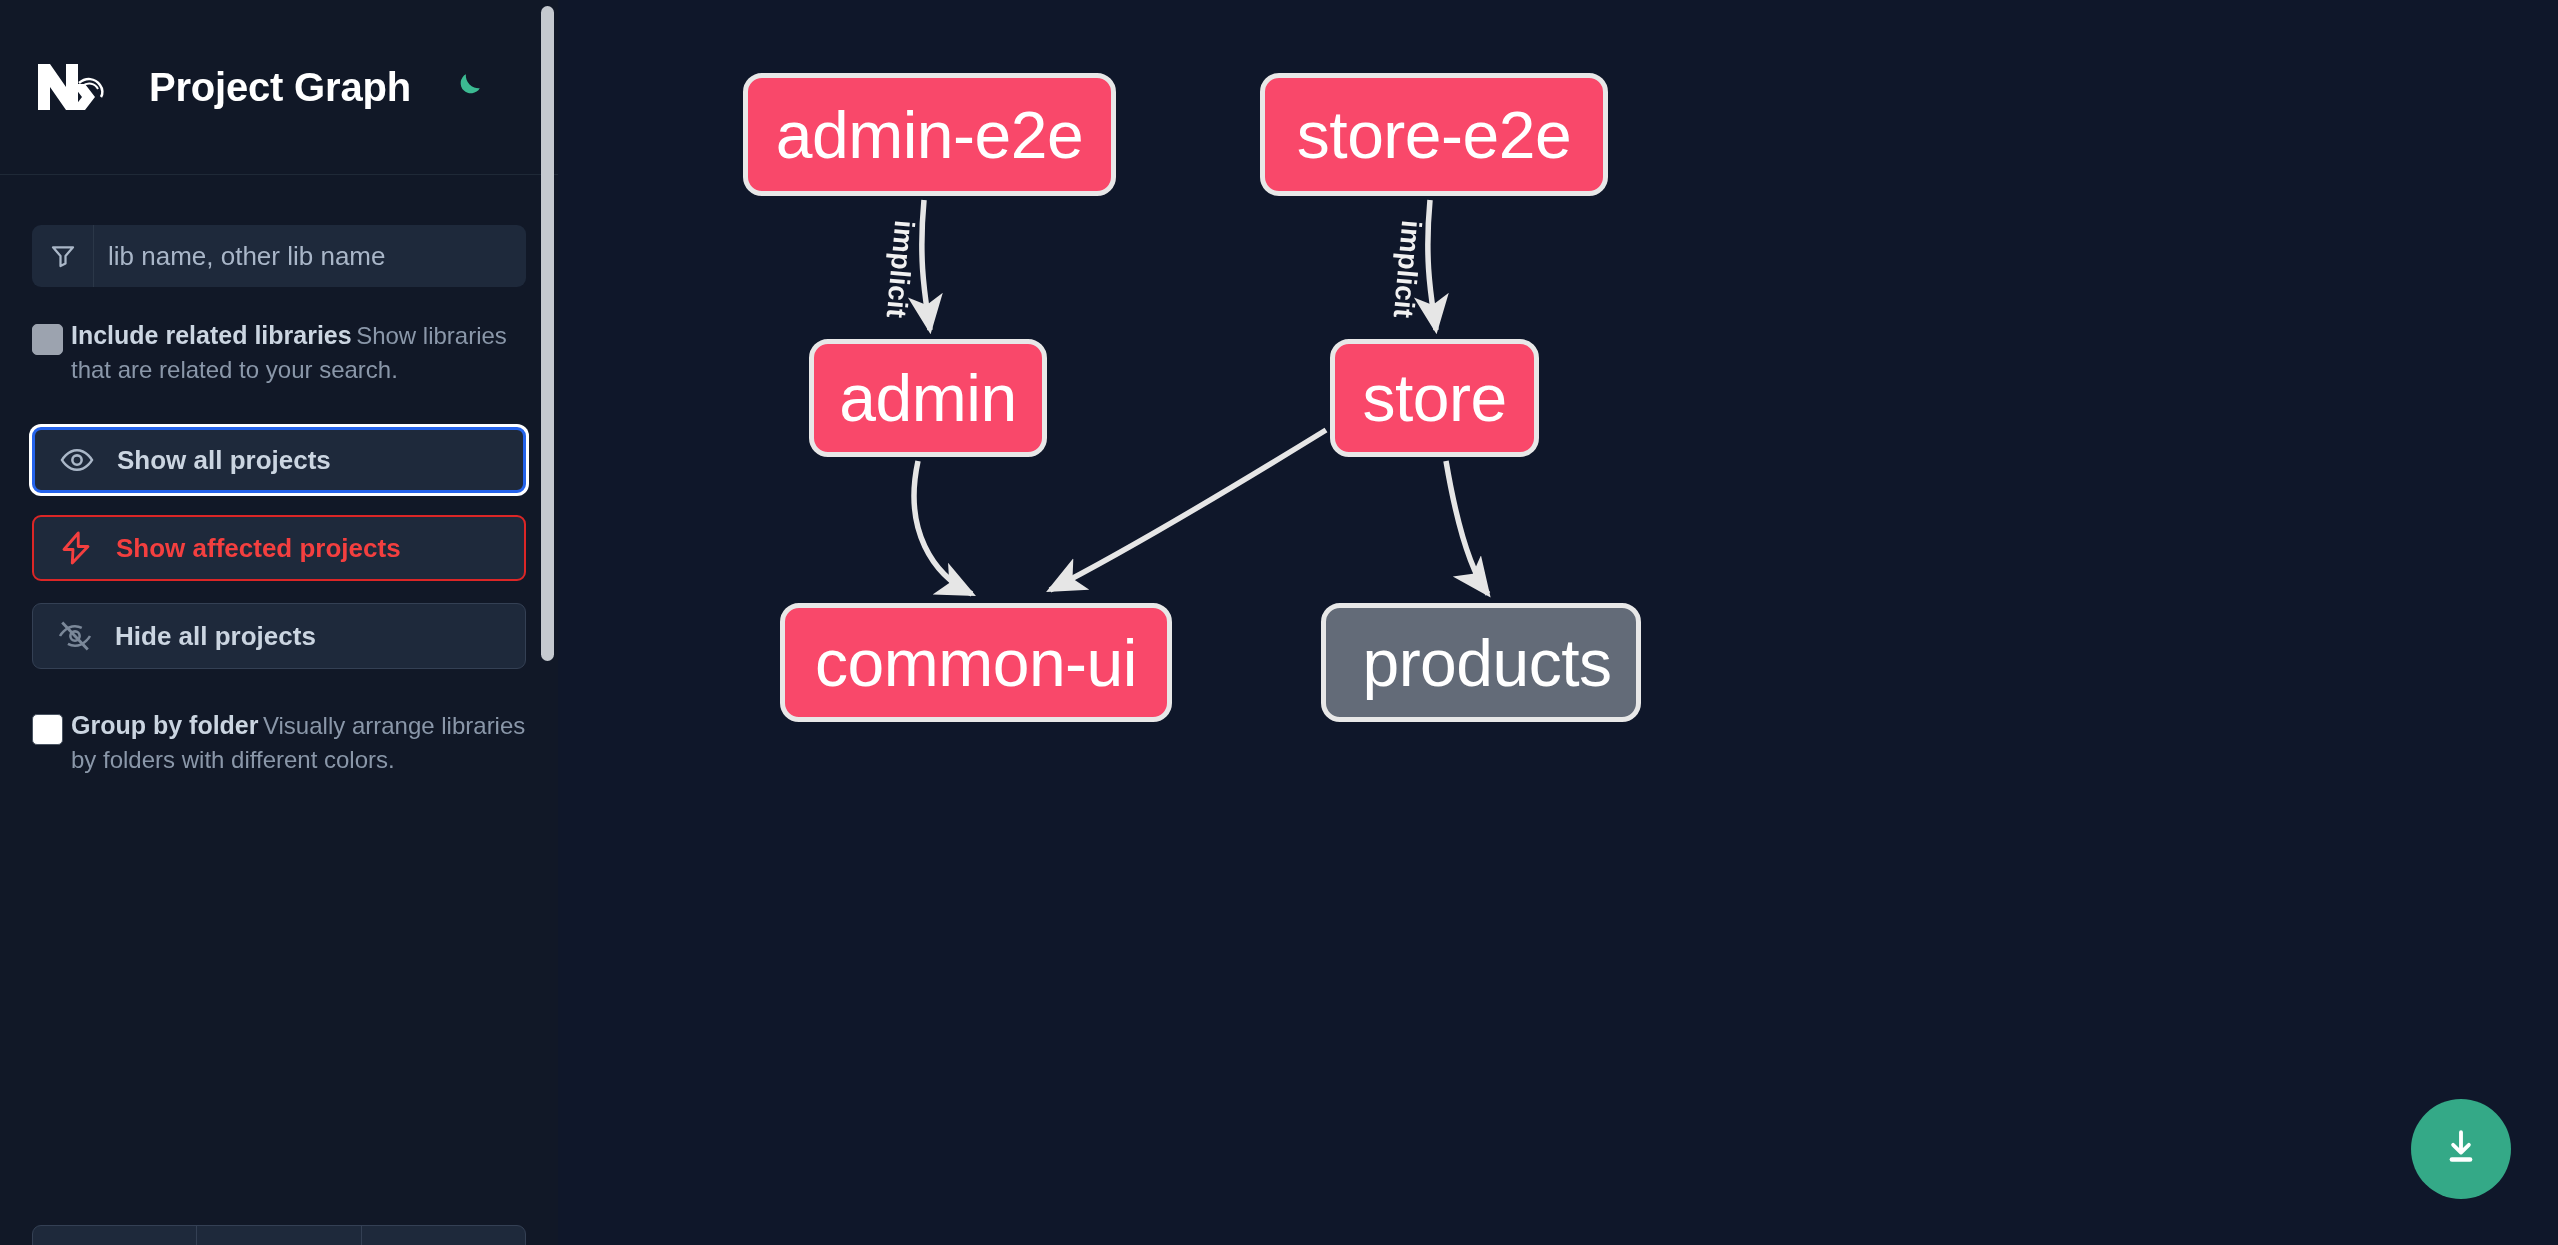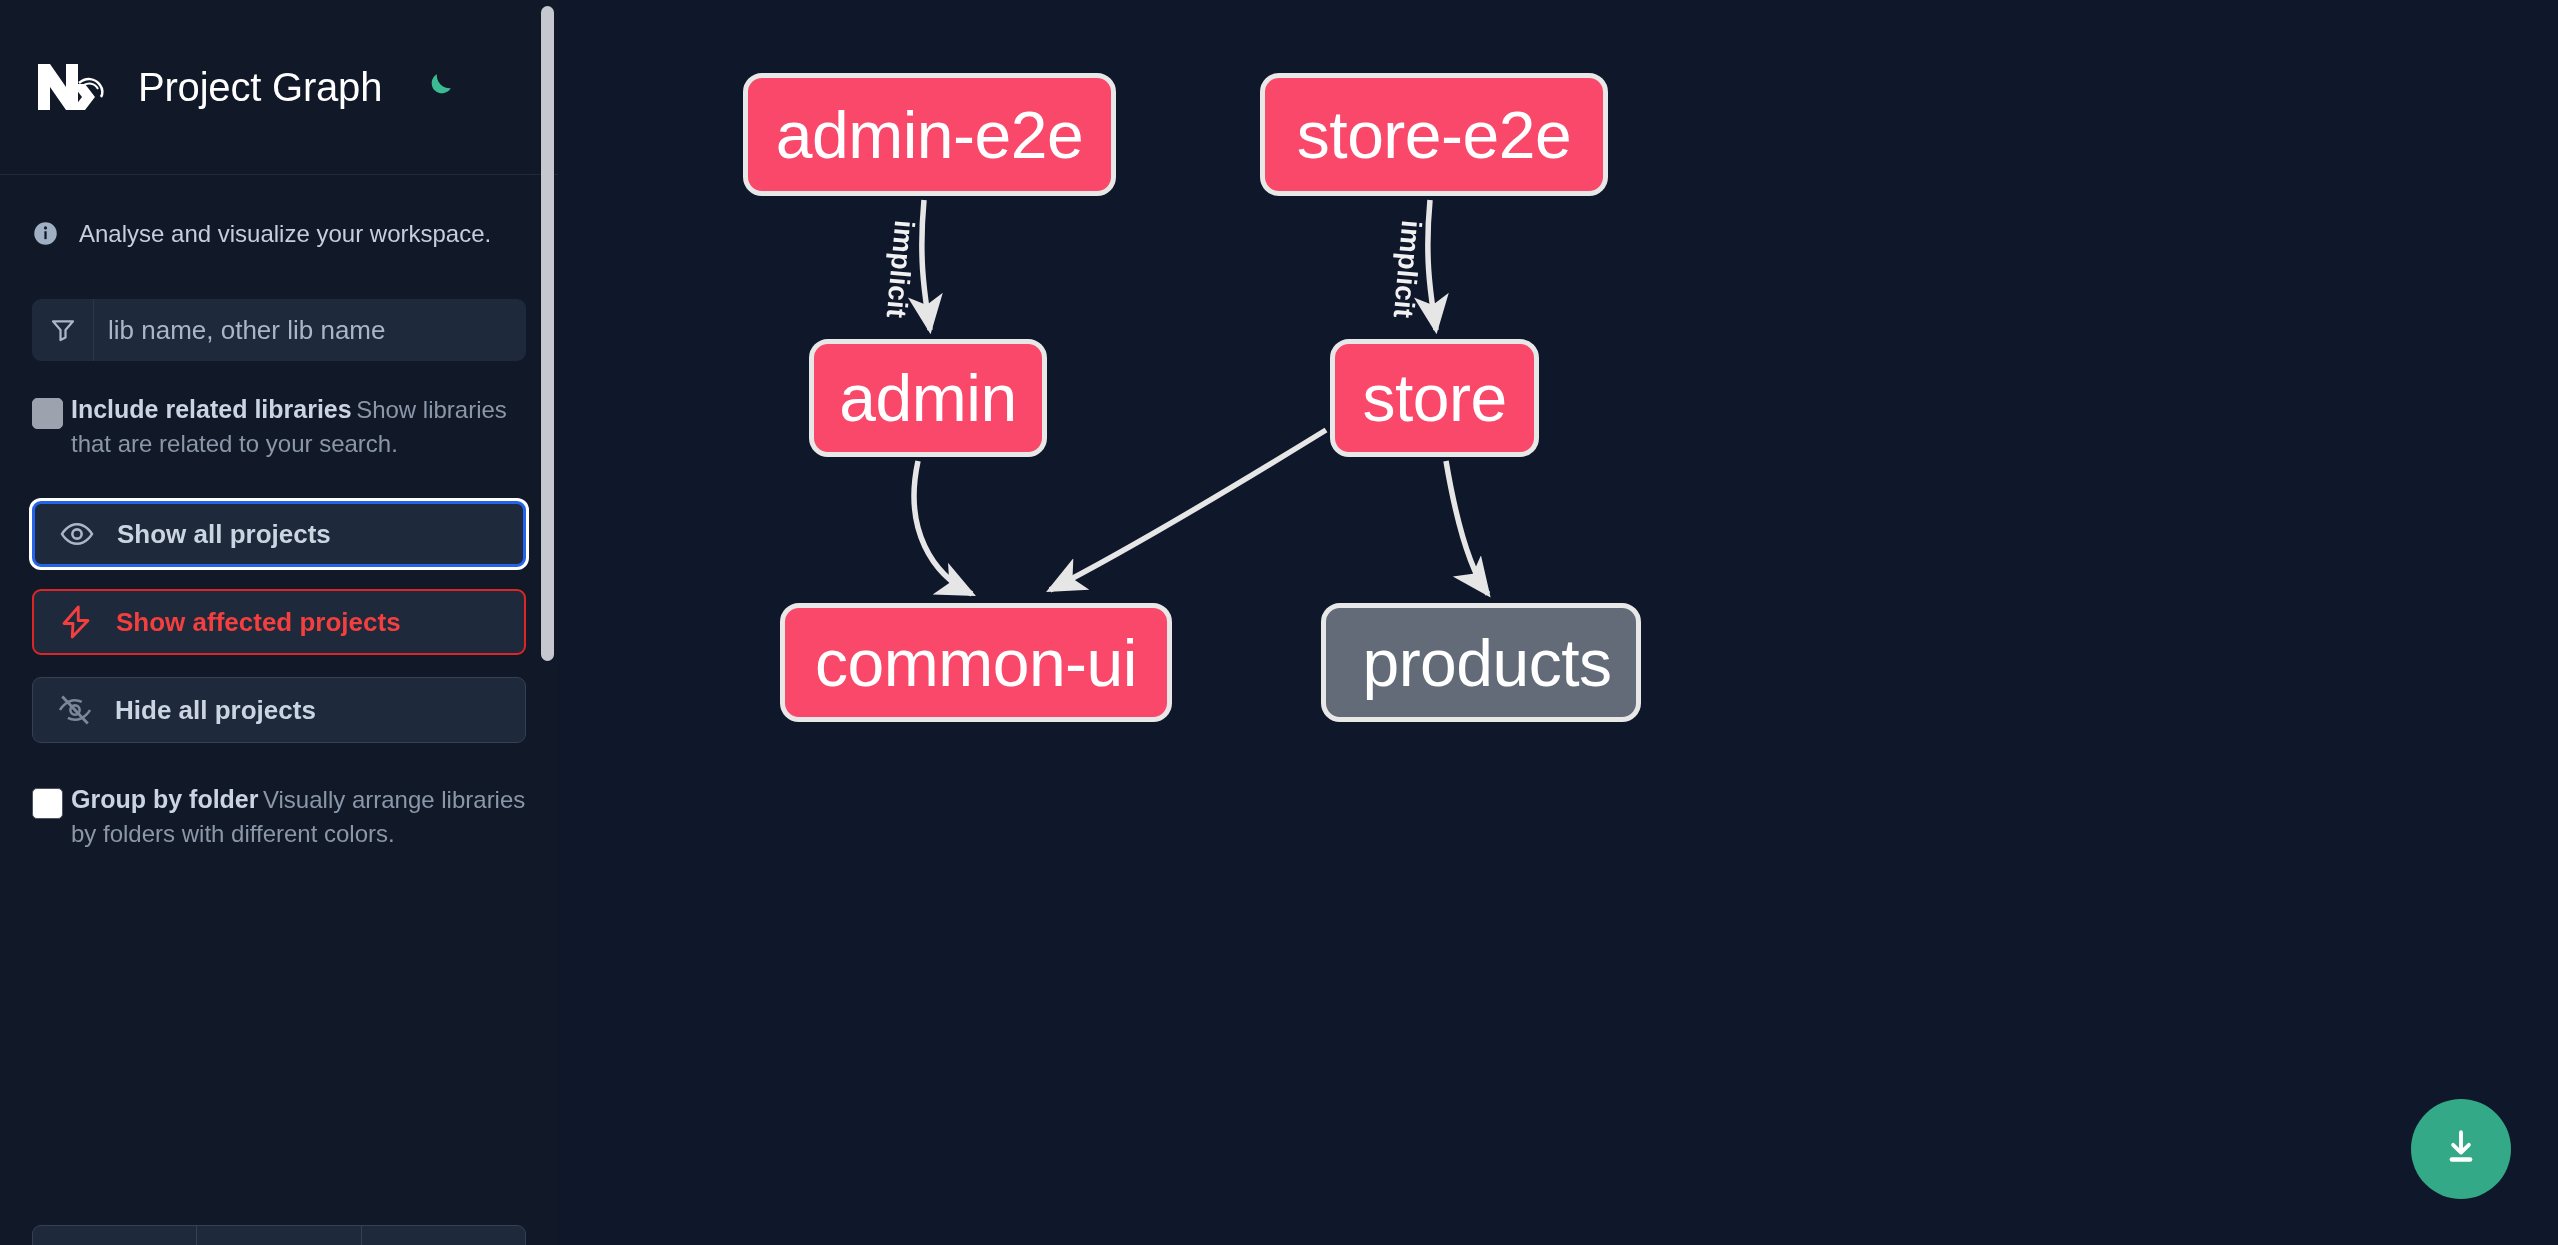--- a/index.html
+++ b/index.html
@@ -20,22 +20,22 @@
     overflow: hidden;
   }
   .sb-header {
     height: 175px;
     display: flex; align-items: center;
     padding: 0 32px;
     border-bottom: 1px solid #1f2937;
   }
   .nx-logo { width: 92px; height: 62px; flex: 0 0 92px; }
   .app-title {
-    font-size: 40px; font-weight: 400; color: #ffffff;
-    margin-left: 14px; letter-spacing: -0.2px;
+    font-size: 40px; font-weight: 700; color: #ffffff;
+    margin-left: 25px; letter-spacing: -0.2px;
     white-space: nowrap;
   }
   .theme-toggle {
     margin-left: 34px; width: 44px; height: 44px;
     display: flex; align-items: center; justify-content: center;
     cursor: pointer; background: none; border: none;
   }
 
   .sb-body { padding: 0 32px; }
 
@@ -193,30 +193,20 @@
       <span class="app-title">Project Graph</span>
       <button class="theme-toggle" aria-label="toggle theme">
         <svg viewBox="0 0 24 24" width="34" height="34" aria-hidden="true">
           <path fill="#3cba92" d="M21 12.8A9 9 0 0 1 11.2 3a7.2 7.2 0 1 0 9.8 9.8z"></path>
         </svg>
       </button>
     </div>
 
     <div class="sb-body">
 
-      <div class="note-row">
-        <span class="info-icon">
-          <svg viewBox="0 0 24 24" width="27" height="27" aria-hidden="true">
-            <circle cx="12" cy="12" r="10" fill="#9fb0c4"></circle>
-            <rect x="11" y="10" width="2" height="7" fill="#111827"></rect>
-            <circle cx="12" cy="7" r="1.4" fill="#111827"></circle>
-          </svg>
-        </span>
-        <span class="note-text">Analyse and visualize your workspace.</span>
-      </div>
 
       <div class="filter-box">
         <span class="filter-icon-cell">
           <svg viewBox="0 0 24 24" width="30" height="30" aria-hidden="true">
             <path fill="none" stroke="#aab7c8" stroke-width="1.8" stroke-linejoin="round" d="M4 5h16l-6 7v6l-4 2v-8z"></path>
           </svg>
         </span>
         <input class="filter-input" type="text" value="" placeholder="lib name, other lib name" style="">
       </div>
 

